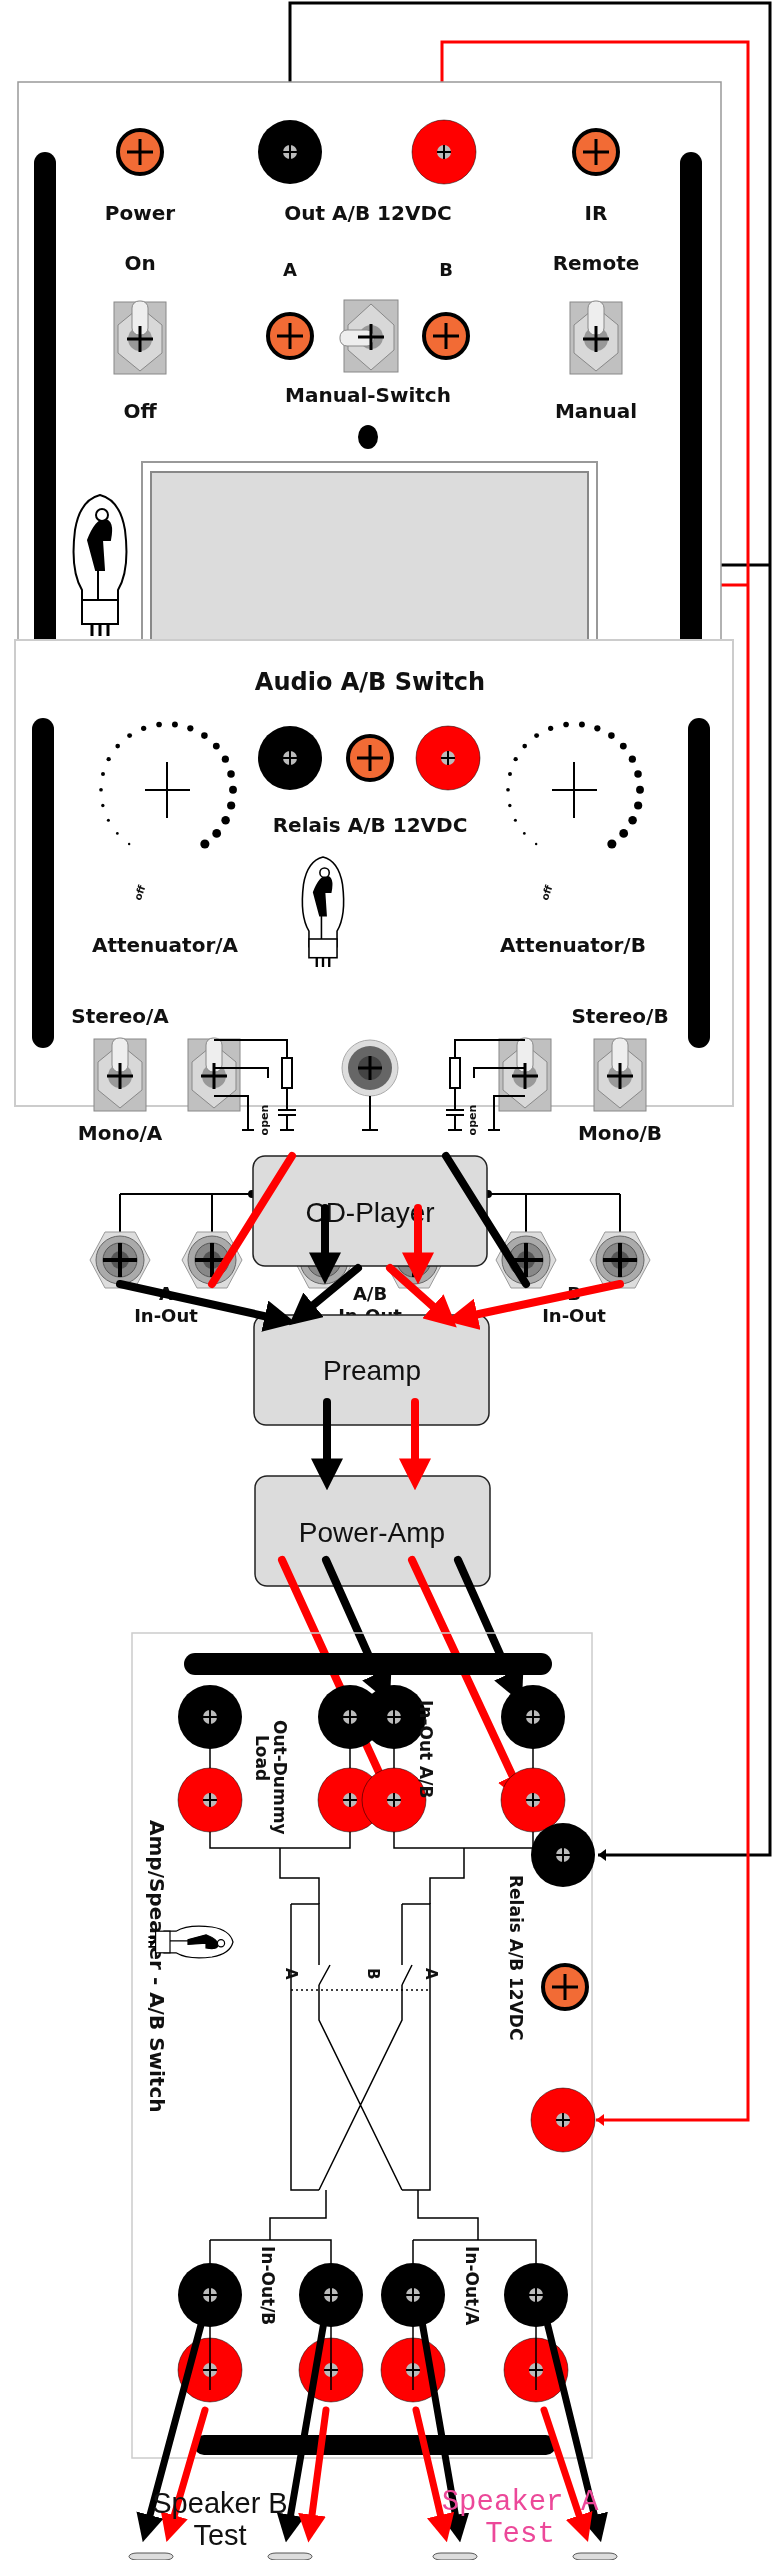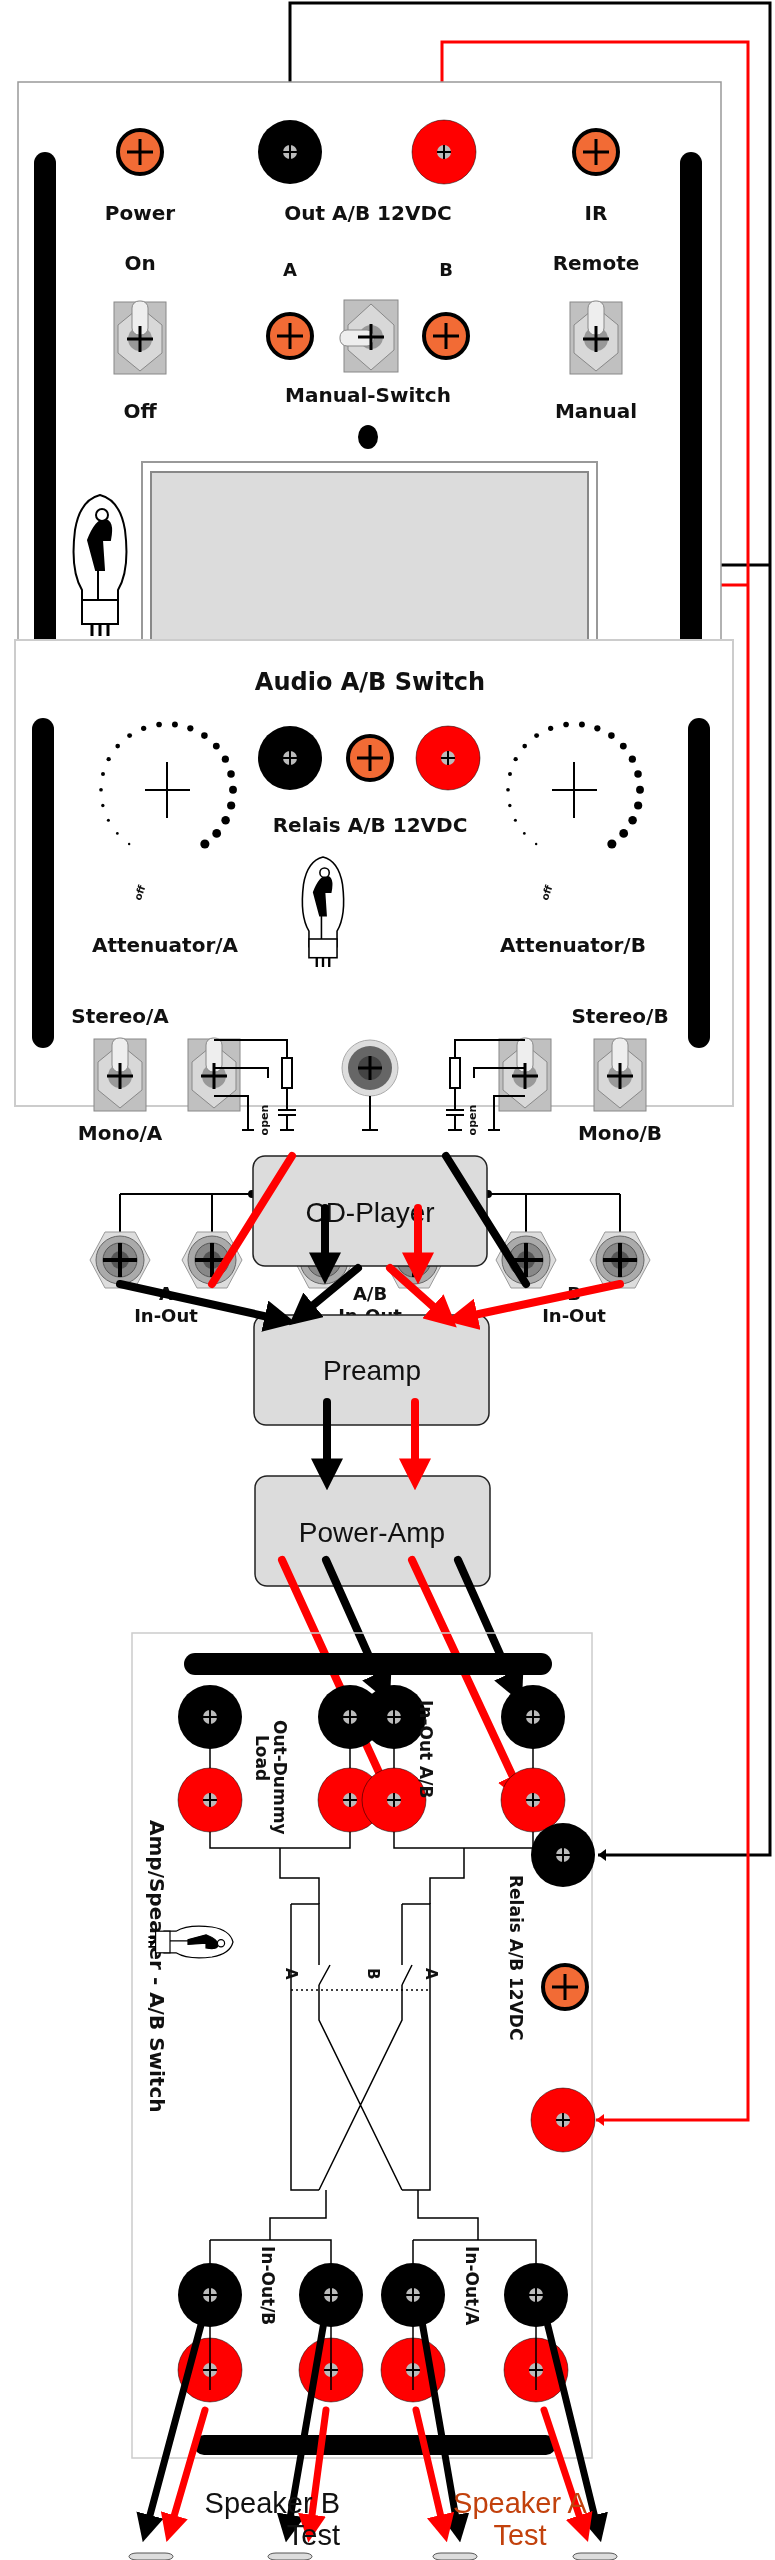--- a/index.html
+++ b/index.html
@@ -370,20 +370,20 @@
         <rect x="433" y="2553" width="44" height="7" rx="8" fill="#ddd" stroke="#555"></rect>
       </g>
       <g>
         <rect x="573" y="2553" width="44" height="7" rx="8" fill="#ddd" stroke="#555"></rect>
       </g>
     </g>
 
   <text class="box-lbl" x="221" y="2543" font-size="28" text-anchor="middle" style="display:none">Speaker B</text>
 </svg>
 
-<div style="position:absolute;left:100px;top:2487px;width:240px;text-align:right;font-family:'Liberation Sans',sans-serif;font-size:29px;line-height:32px;color:#111;">
+<div style="position:absolute;left:100px;top:2487px;width:240px;text-align:center;font-family:'Liberation Sans',sans-serif;font-size:29px;line-height:32px;color:#111;">
   <div>Speaker B</div>
   <div>Test</div>
 </div>
-<div style="position:absolute;left:400px;top:2487px;width:240px;text-align:center;font-family:Liberation Sans, sans-serif;font-size:29px;line-height:32px;color:#c2410c;">
+<div style="position:absolute;left:400px;top:2487px;width:240px;text-align:center;font-family:Liberation Mono, monospace;font-size:29px;line-height:32px;color:#ec4899;">
   <div>Speaker A</div>
   <div>Test</div>
 </div>
 
 </body></html>

